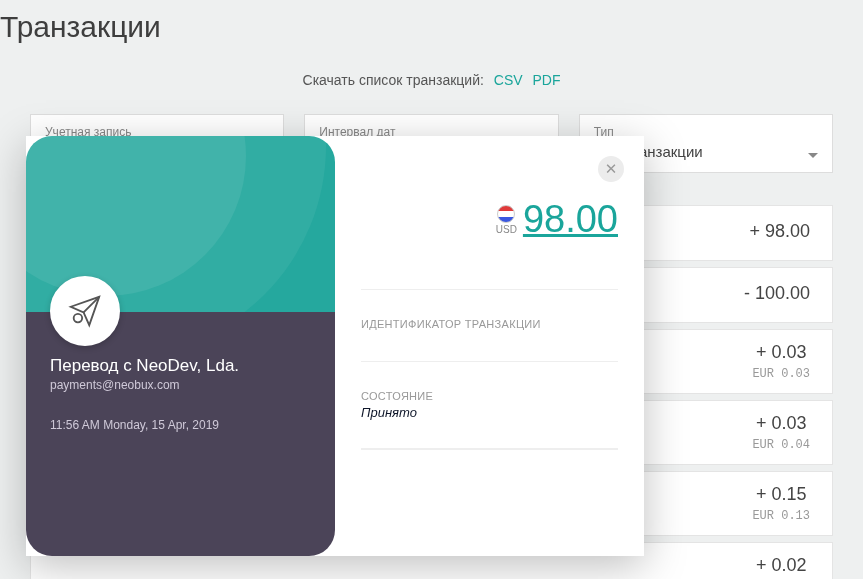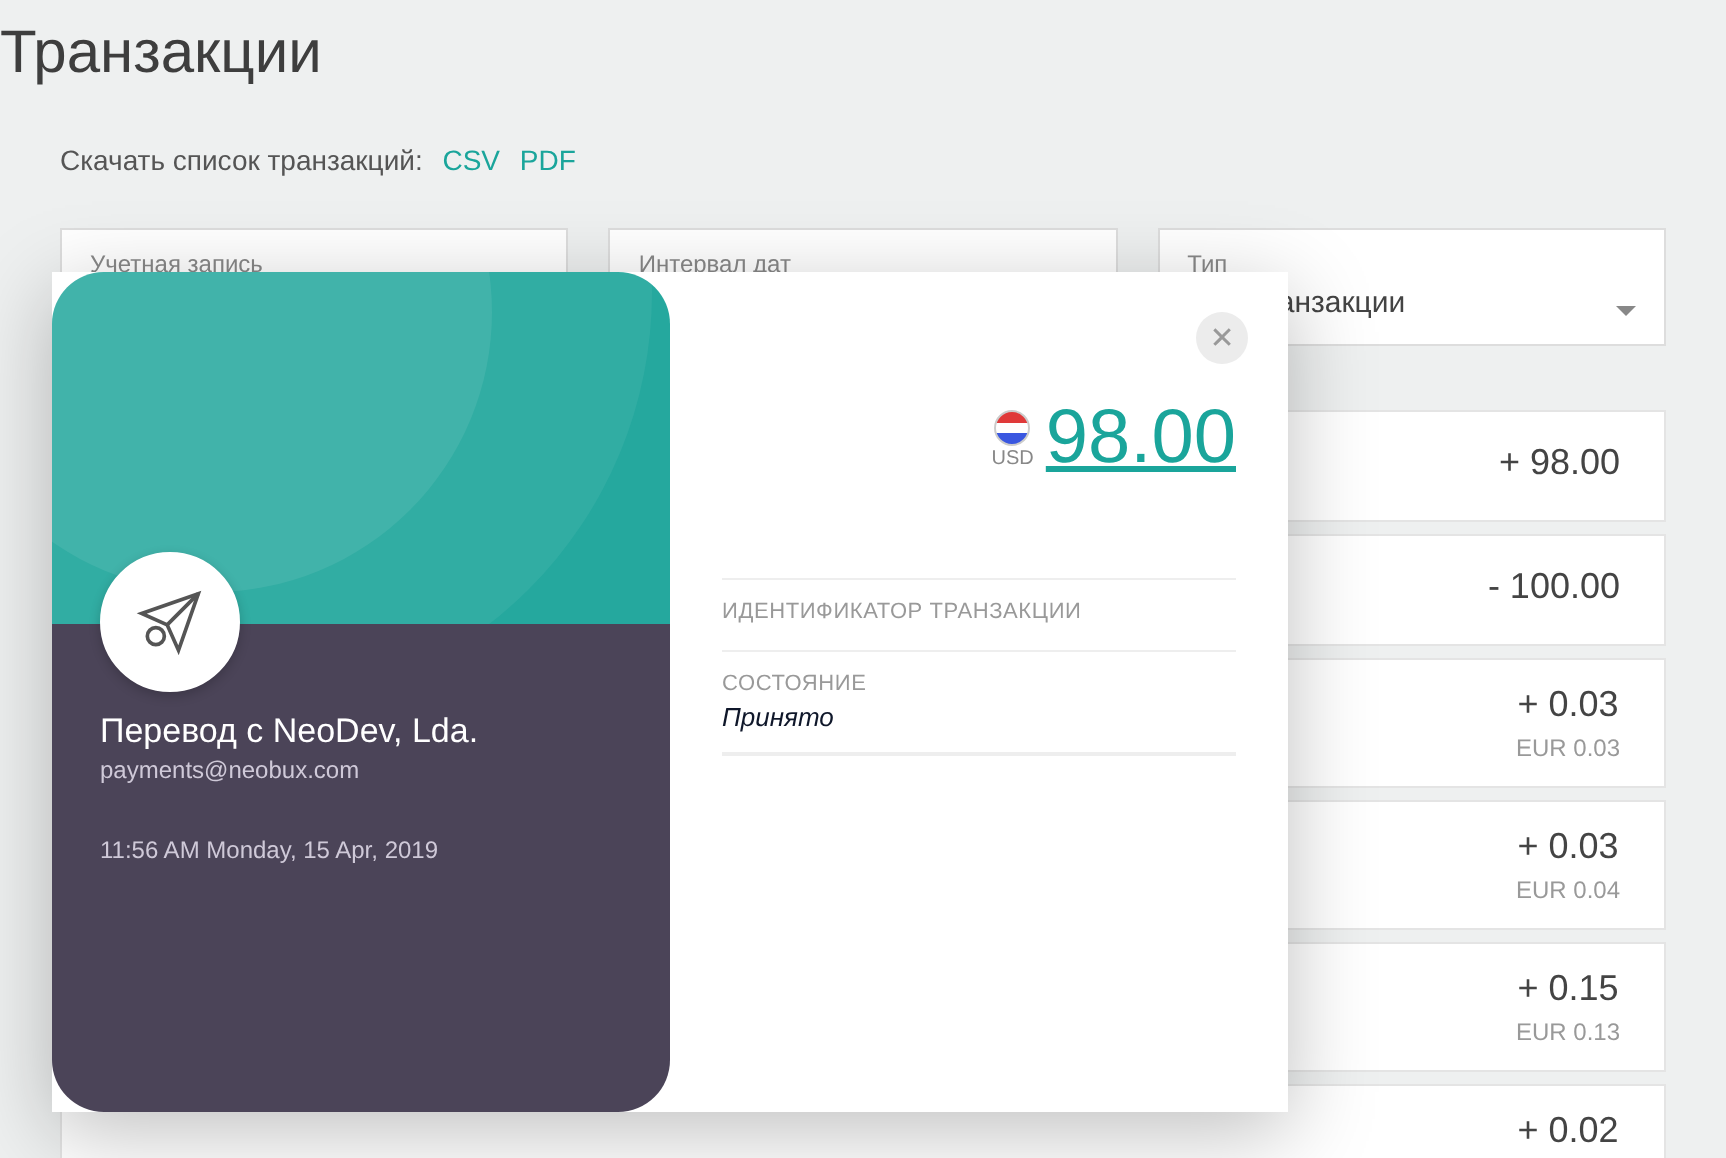--- a/index.html
+++ b/index.html
@@ -12,21 +12,21 @@
   position: relative;
   color: #333;
 }
 .page-title {
   font-size: 30px;
   font-weight: 300;
   color: #3e3e3e;
   padding: 10px 0 28px;
 }
 .export-line {
-  text-align: left;
+  text-align: center;
   padding: 0 30px 10px;
   font-size: 14px;
   color: #555;
 }
 .export-line .link { color: #1aa59b; margin-left: 6px; cursor: pointer; }
 .filters {
   display: flex;
   gap: 20px;
   padding: 16px 30px;
 }
@@ -54,21 +54,21 @@
   border: 1px solid #e4e4e4;
   margin-bottom: 6px;
   display: flex;
   justify-content: flex-end;
   align-items: center;
   padding: 12px 22px;
   min-height: 56px;
 }
 .tx-amount { text-align: center; }
 .tx-primary { font-size: 18px; color: #444; }
-.tx-secondary { font-size: 12px; color: #999; margin-top: 4px; }
+.tx-secondary { font-size: 12px; color: #999; margin-top: 4px; font-family: Liberation Mono, monospace; }
 
 
 .modal {
   position: absolute;
   left: 26px;
   top: 136px;
   width: 618px;
   height: 420px;
   background: #fff;
   box-shadow: 0 10px 40px rgba(0,0,0,0.25);
@@ -157,21 +157,21 @@
   margin-right: 6px;
 }
 .flag {
   width: 18px; height: 18px;
   border-radius: 50%;
   background: linear-gradient(180deg, #e03a3a 0%, #e03a3a 33%, #fff 33%, #fff 66%, #3a57e0 66%, #3a57e0 100%);
   border: 1px solid #ccc;
 }
 .currency-code { font-size: 10px; color: #888; margin-top: 1px; }
 .big-amount { font-size: 38px; color: #1aa59b; font-weight: 300; text-decoration: underline; }
-.detail-section { border-top: 1px solid #eee; padding: 10px 0; }
+.detail-section { border-top: 1px solid #eee; padding: 28px 0; }
 .detail-label { font-size: 11px; color: #999; letter-spacing: 0.3px; margin-bottom: 3px; }
 .detail-value { font-size: 13px; color: #0f172a; font-style: italic; }
 </style>
 </head>
 <body>
 
 <h1 class="page-title">Транзакции</h1>
 
 <div class="export-line">
   <span>Скачать список транзакций:</span>

